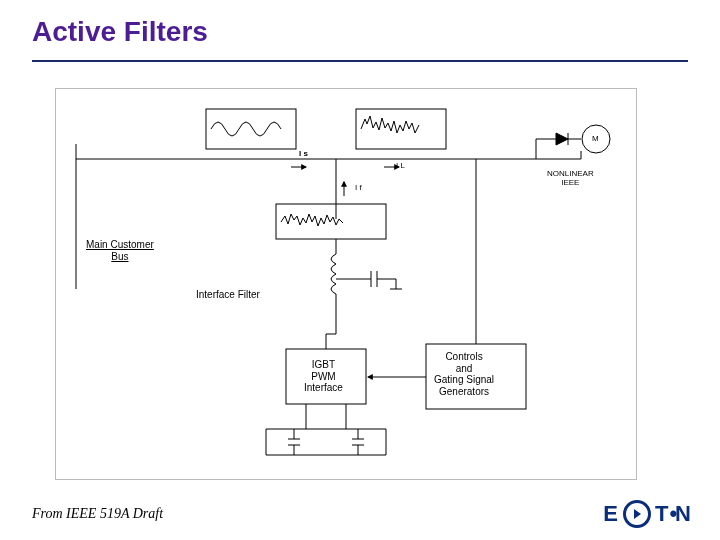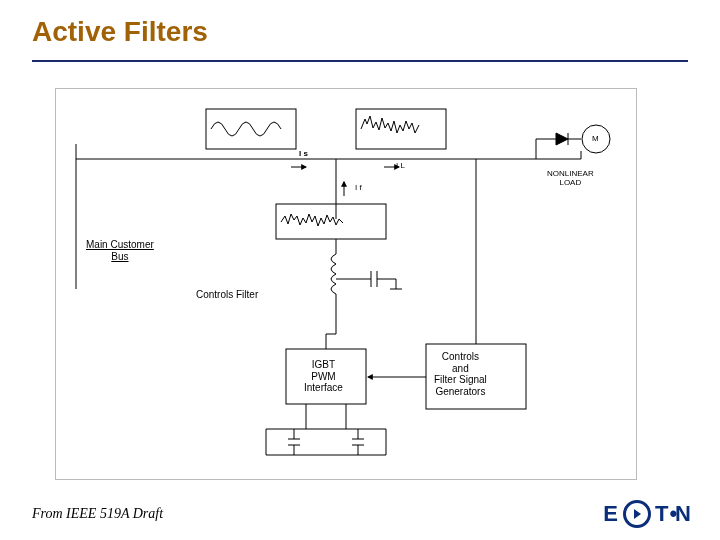--- a/index.html
+++ b/index.html
@@ -16,21 +16,21 @@
     width: 720px;
     height: 540px;
     box-sizing: border-box;
   }
   .title {
     position: absolute;
     left: 32px;
     top: 16px;
     font-size: 28px;
     font-weight: bold;
-    color: #a16207;
+    color: #4c1d95;
   }
   .hr {
     position: absolute;
     left: 32px;
     top: 60px;
     width: 656px;
     height: 2px;
     background: #1a2a6c;
   }
   .diagram {
@@ -191,30 +191,30 @@
         <line x1="512" y1="50" x2="525" y2="50"></line>
 
         <circle cx="540" cy="50" r="14"></circle>
         <line x1="500" y1="70" x2="525" y2="70"></line>
         <line x1="525" y1="70" x2="525" y2="62"></line>
       </g>
     </svg>
 
     <div class="dlabel" style="left:30px; top:150px;text-decoration:underline;">Main Customer
 Bus</div>
-    <div class="dlabel" style="left:140px; top:200px;">Controls Filter</div>
+    <div class="dlabel" style="left:140px; top:200px;">Interface Filter</div>
     <div class="dlabel" style="left:248px; top:270px;">IGBT
 PWM
 Interface</div>
     <div class="dlabel" style="left:378px; top:262px;">Controls
 and
-Filter Signal
+Gating Signal
 Generators</div>
     <div class="dlabel small" style="left:491px; top:80px;">NONLINEAR
-LOAD</div>
+IEEE</div>
     <div class="dlabel small" style="left:243px; top:60px;font-weight:bold;">I s</div>
     <div class="dlabel small" style="left:340px; top:72px;">I L</div>
     <div class="dlabel small" style="left:299px; top:94px;">I f</div>
     <div class="dlabel small" style="left:536px; top:45px;">M</div>
   </div>
 
   <div class="credit">From IEEE 519A Draft</div>
 
   <div class="brand">
     <span class="brand-text">E</span>

